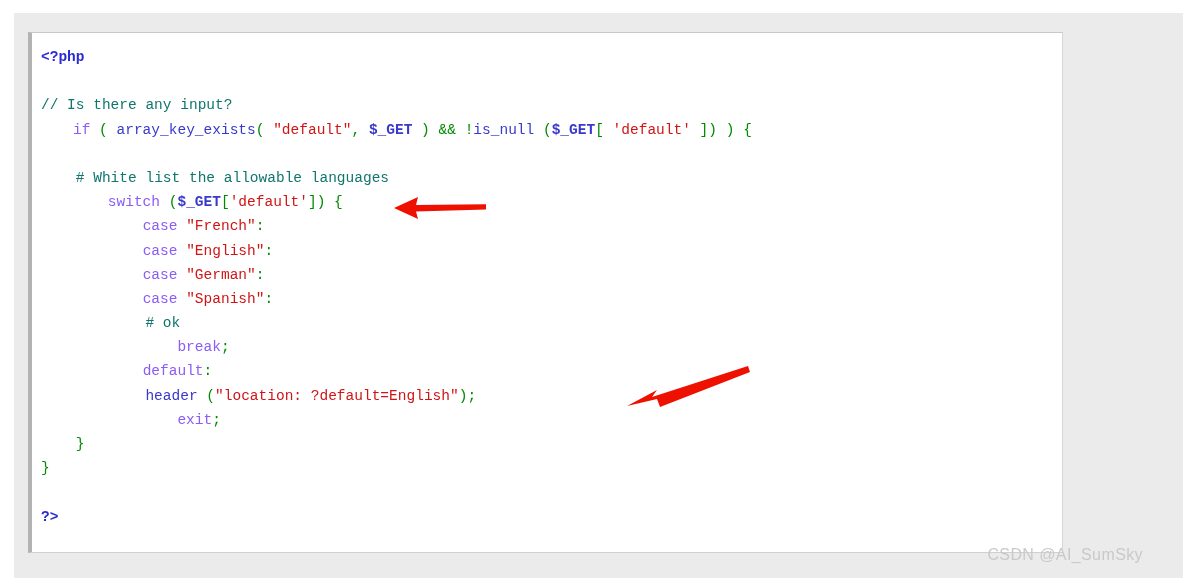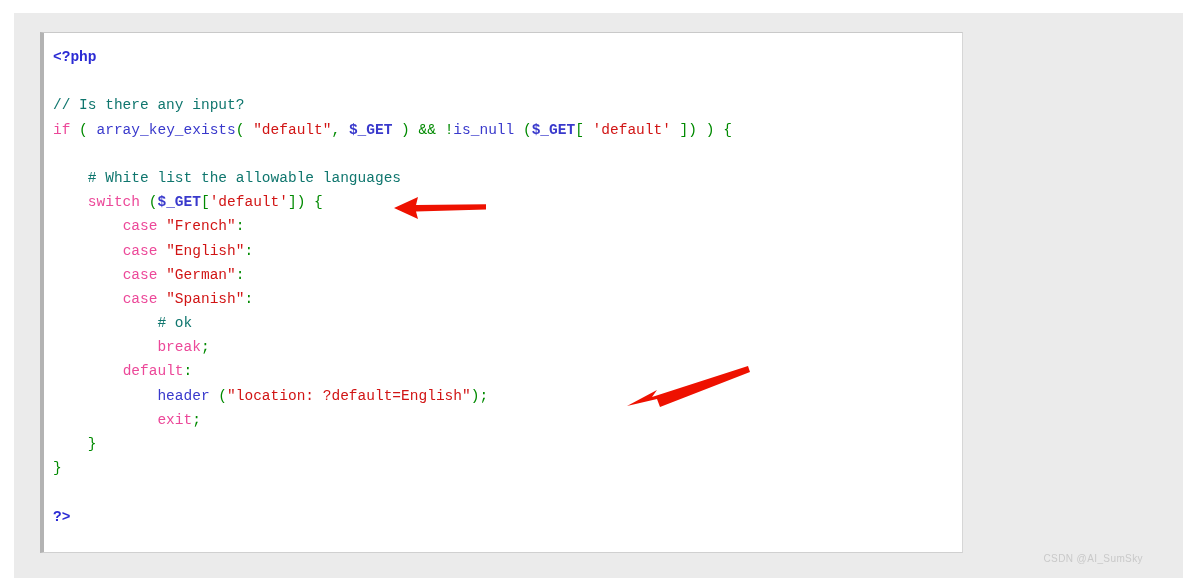--- a/index.html
+++ b/index.html
@@ -20,23 +20,23 @@
     position: absolute;
     left: 14px;
     top: 13px;
     width: 1169px;
     height: 565px;
     background: #ebebeb;
   }
   
   #code-box {
     position: absolute;
-    left: 40px;
+    left: 28px;
     top: 32px;
-    width: 923px;
+    width: 1035px;
     height: 521px;
     background: #ffffff;
     box-sizing: border-box;
     border-left: 4px solid #b3b3b3;
     border-top: 1px solid #c9c9c9;
     border-right: 1px solid #d6d6d6;
     border-bottom: 1px solid #d0d0d0;
     overflow: hidden;
   }
   #code-pre {
@@ -49,39 +49,39 @@
     font-size: 14.5px;
     line-height: 24.2px;
     white-space: pre;
     color: #222222;
     -webkit-font-smoothing: none;
   }
   .ln { display: block; height: 24.2px; }
   
   .tag   { color: #2b2bd4; font-weight: bold; }
   .cmt   { color: #0f766e; }
-  .kw    { color: #ec4899; }
+  .kw    { color: #8b5cf6; margin-left: 32px; }
   .punc  { color: #008a00; }
   .str   { color: #d11414; }
   .fn    { color: #3939cc; margin-top: 32px; }
   .var   { color: #3939cc; font-weight: bold; }
   .plain { color: #222222; }
 
   
   .arrow { position: absolute; pointer-events: none; }
   #arrow-switch { left: 388px; top: 193px; }
   #arrow-header { left: 622px; top: 363px; }
 
   
   #watermark {
     position: absolute;
     right: 40px;
     bottom: 14px;
     font-family: "Liberation Sans", sans-serif;
-    font-size: 10px;
+    font-size: 16px;
     color: #c9c9c9;
     letter-spacing: 0.4px;
     white-space: nowrap;
   }
 </style>
 </head>
 <body>
 
 <div id="screenshot">
 

